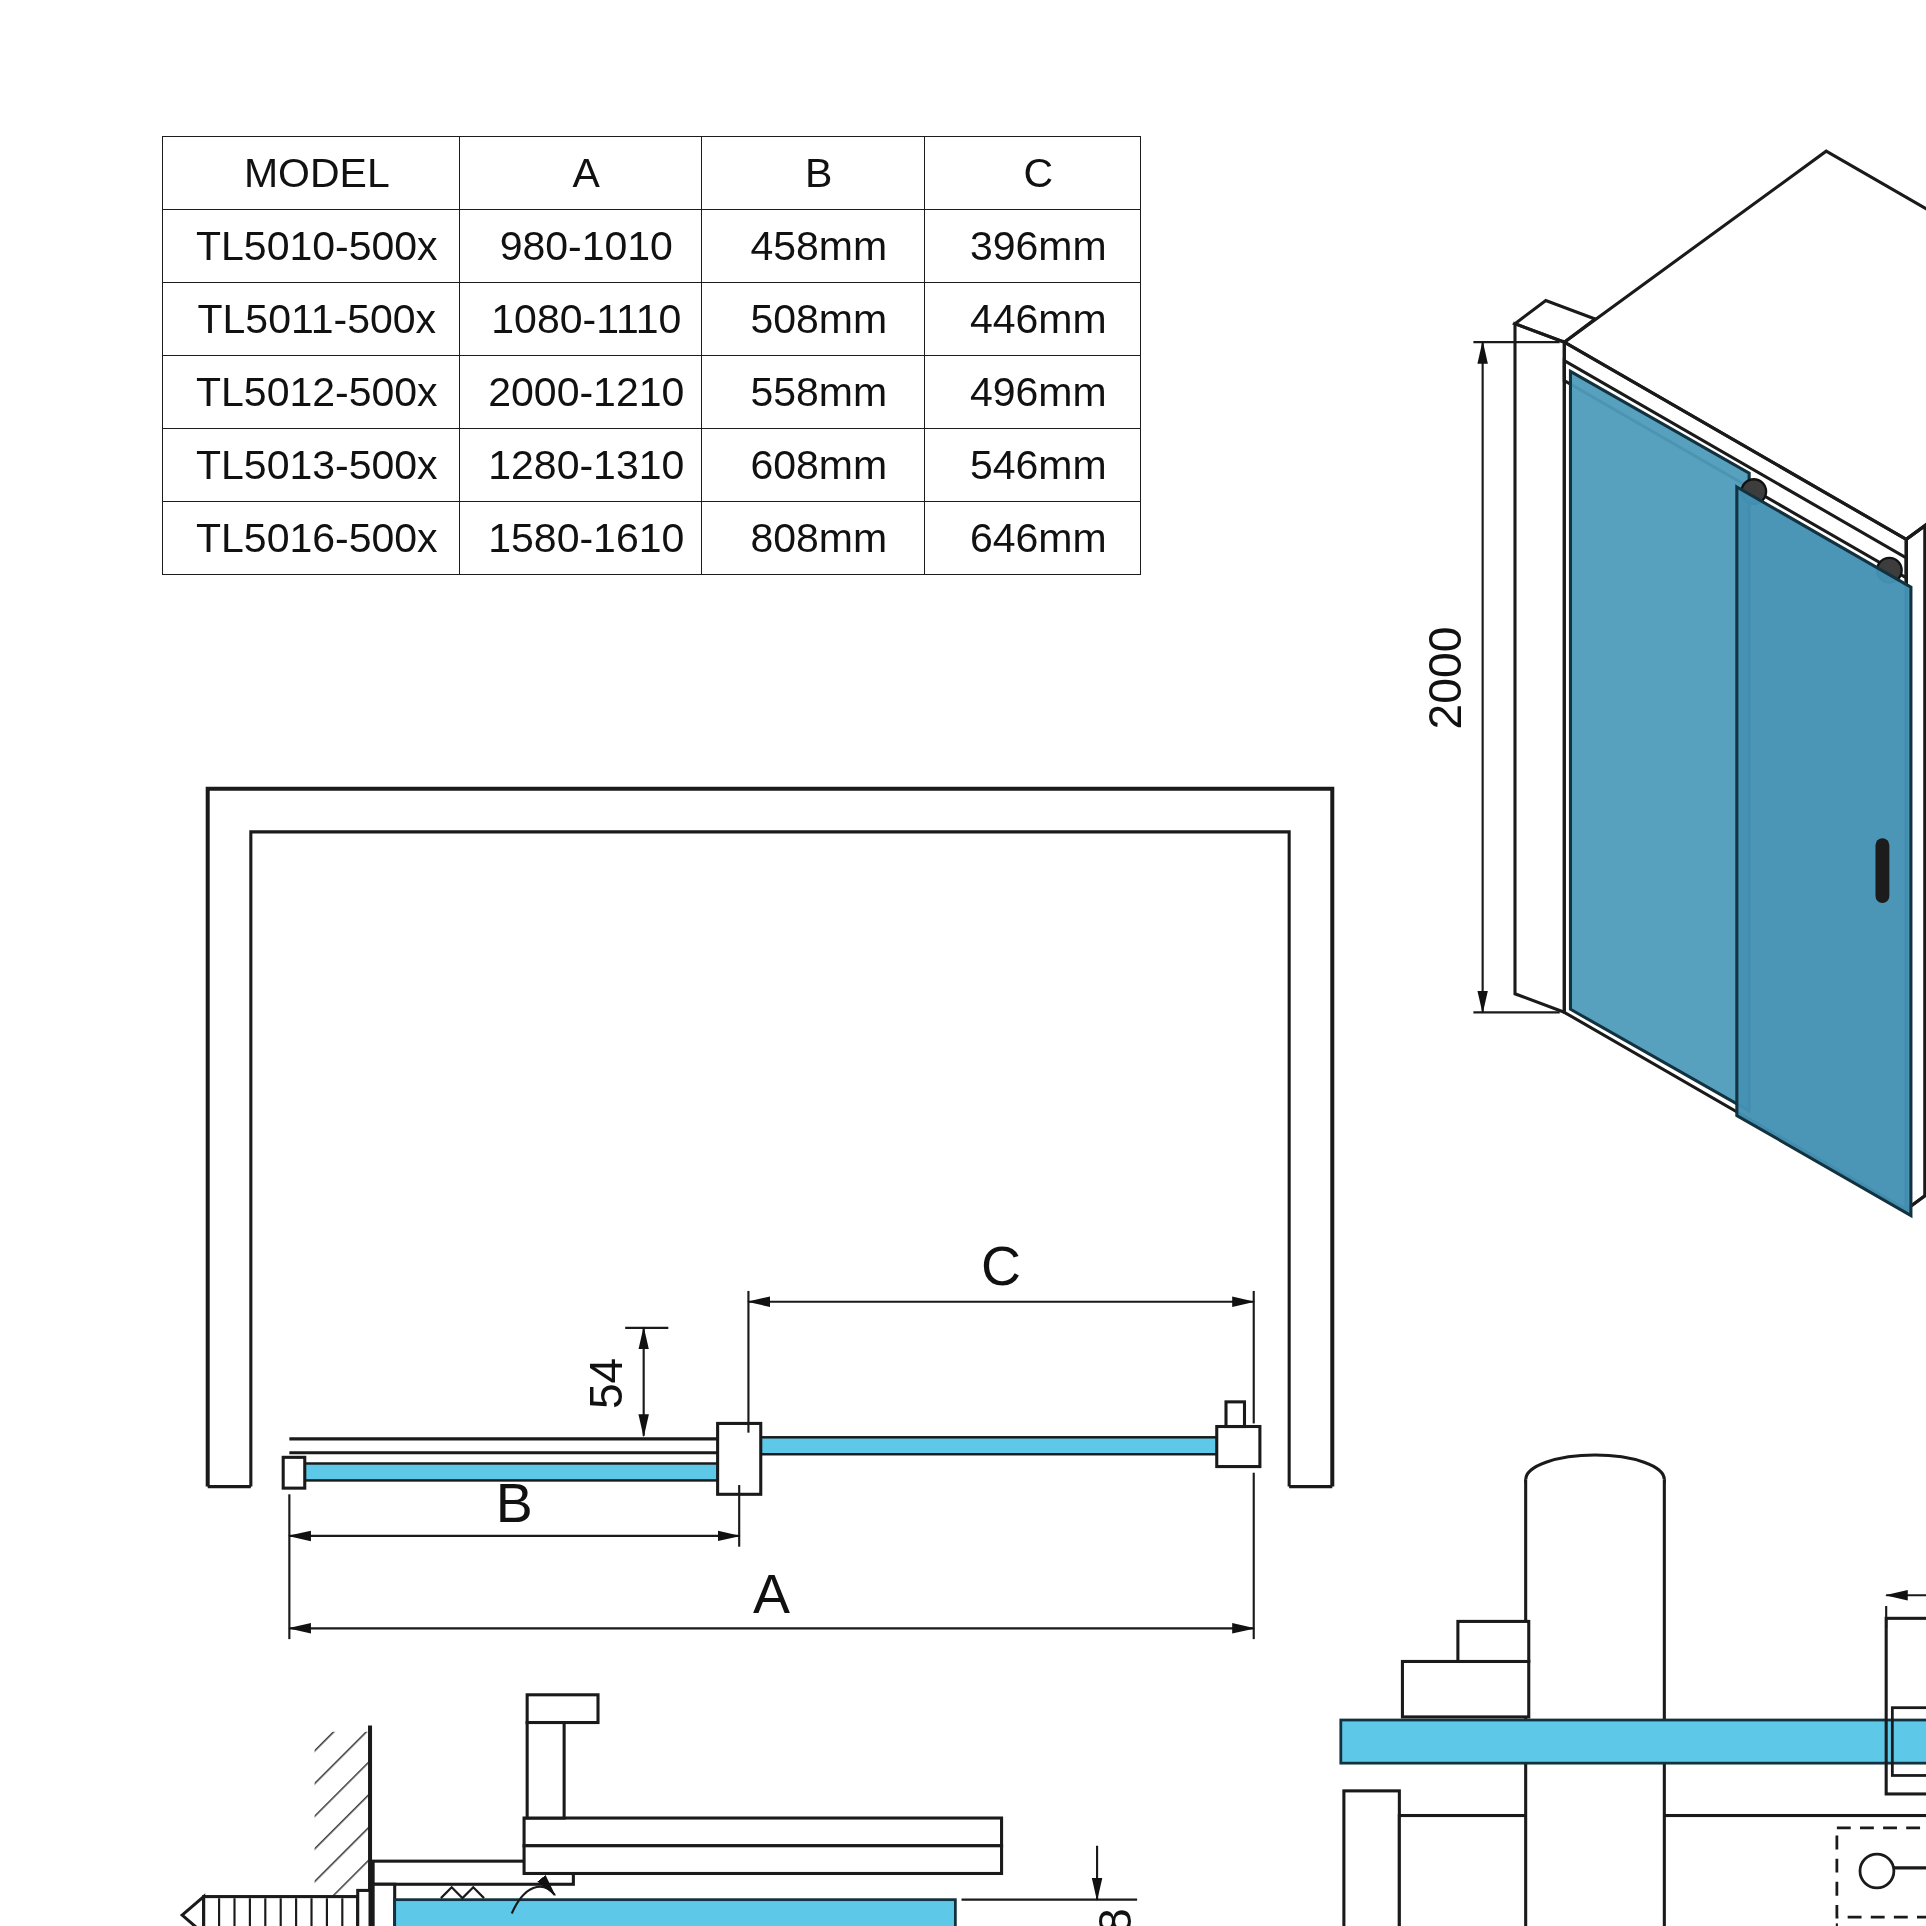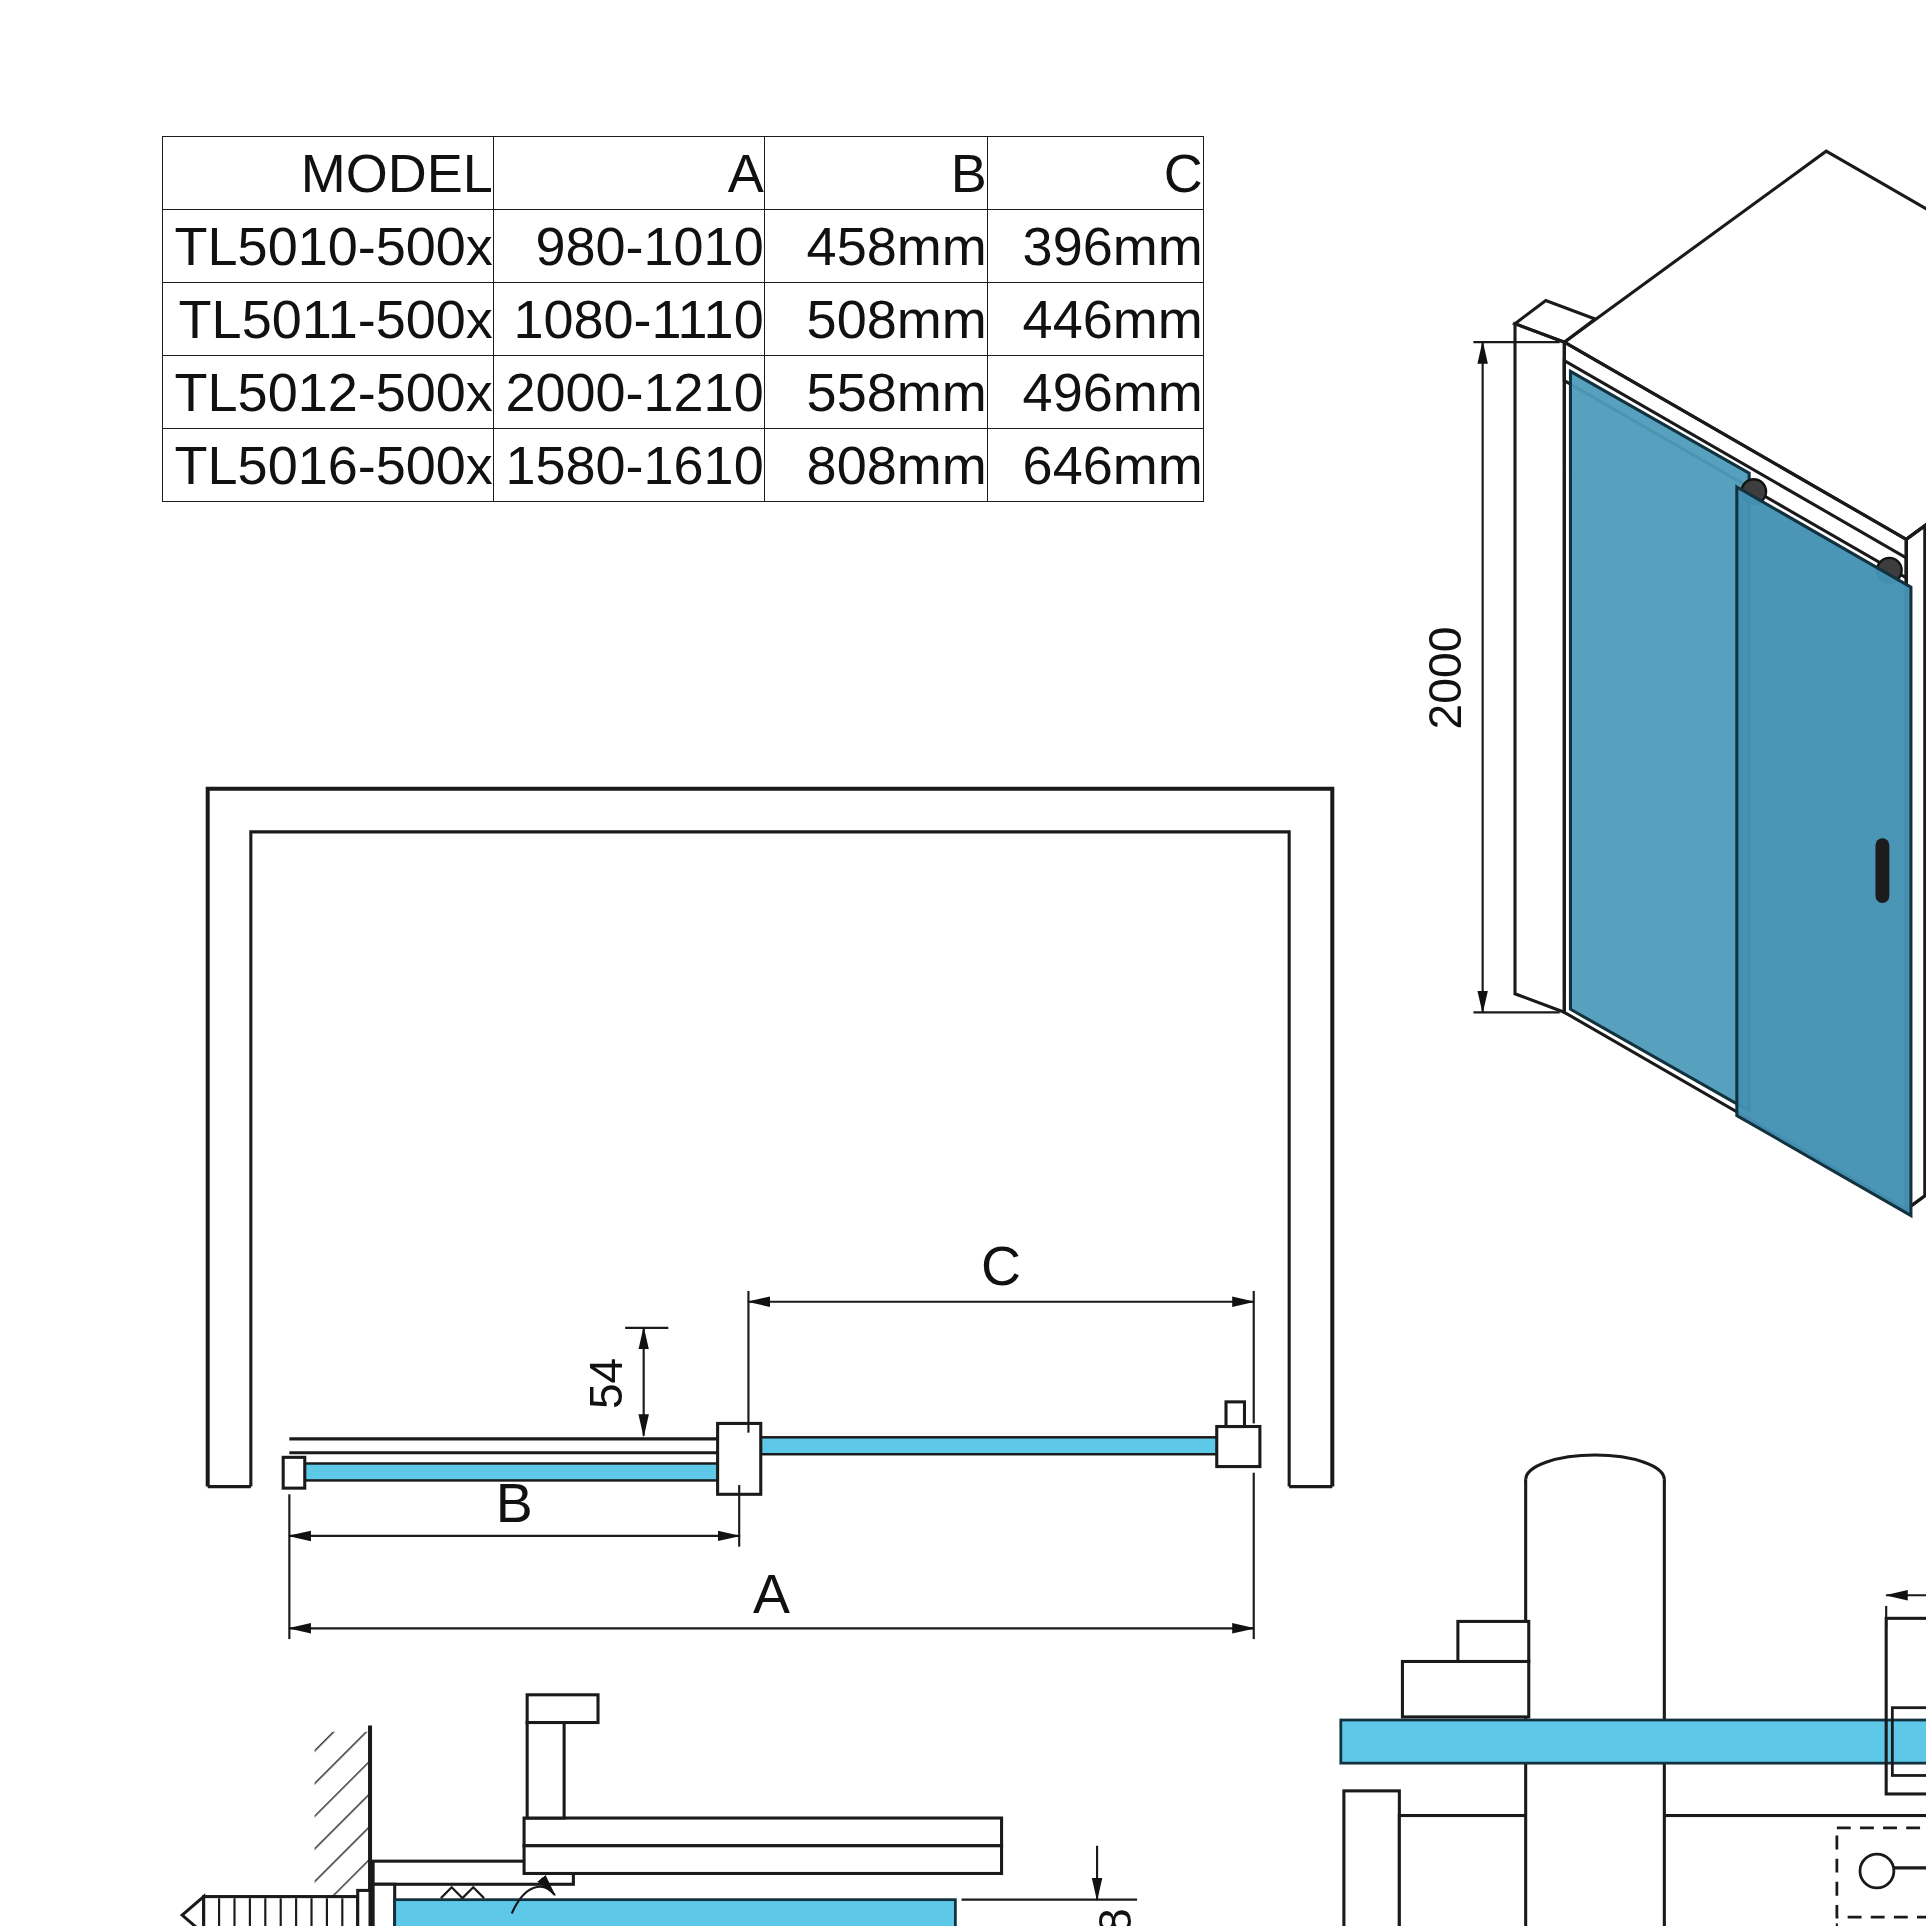--- a/index.html
+++ b/index.html
@@ -9,21 +9,21 @@
     font-family:"Liberation Sans", sans-serif;
   }
   
   .dims-table{
     position:absolute;left:162px;top:136px;
     border-collapse:collapse;table-layout:fixed;
     background:#fff;
   }
   .dims-table th,.dims-table td{
     border:1.9px solid #1c1c1c;
-    font-size:54px;font-weight:400;text-align:right;
+    font-size:41px;font-weight:400;text-align:center;
     height:72px;line-height:72px;
     padding:0 0 0 11.6px;white-space:nowrap;overflow:hidden;
   }
   
   svg{position:absolute;overflow:visible;}
   svg text{font-family:"Liberation Sans", sans-serif;fill:#111;}
   .ln{stroke:#1a1a1a;stroke-width:2;fill:none;}
   .lnb{stroke:#1a1a1a;stroke-width:2.6;fill:none;}
   .dim{stroke:#1a1a1a;stroke-width:1.4;fill:none;}
   .wh{fill:#ffffff;stroke:#1a1a1a;stroke-width:2;}
@@ -61,20 +61,26 @@
       <td>508mm</td>
       <td>446mm</td>
     </tr>
     <tr>
       <td>TL5012-500x</td>
       <td>2000-1210</td>
       <td>558mm</td>
       <td>496mm</td>
     </tr>
     <tr>
+      <td>TL5013-500x</td>
+      <td>1280-1310</td>
+      <td>608mm</td>
+      <td>546mm</td>
+    </tr>
+    <tr>
       <td>TL5016-500x</td>
       <td>1580-1610</td>
       <td>808mm</td>
       <td>646mm</td>
     </tr>
   </tbody>
 </table>
 
 <svg style="left:1310px;top:108px;" width="1094" height="1140" viewBox="0 0 710 740">
   <defs>

